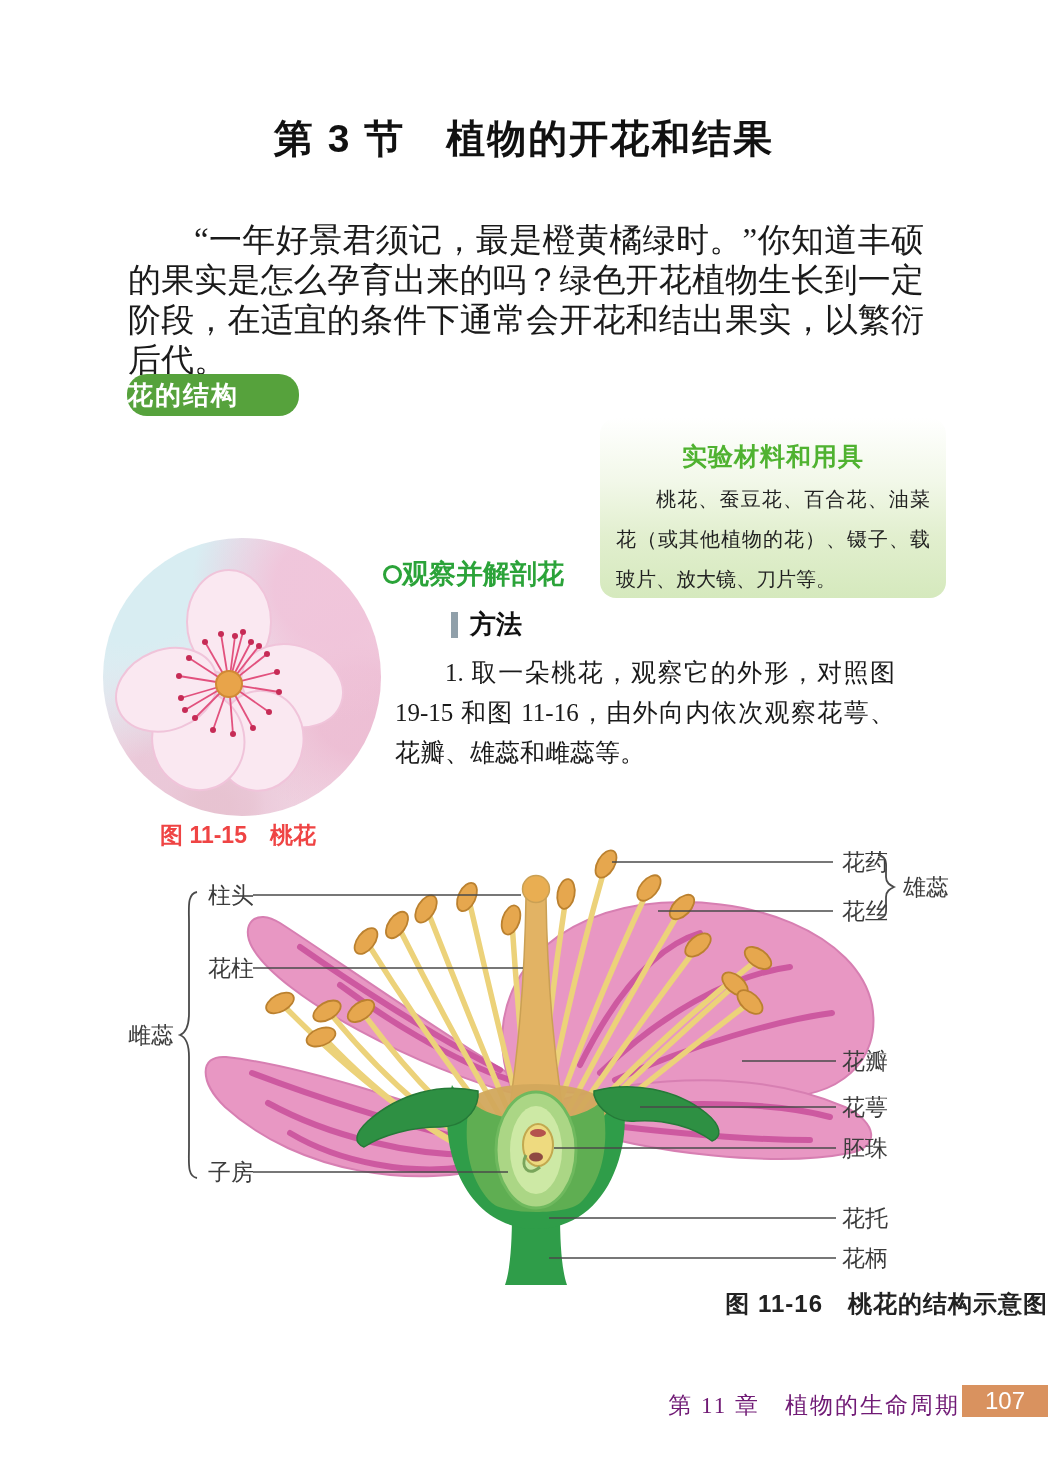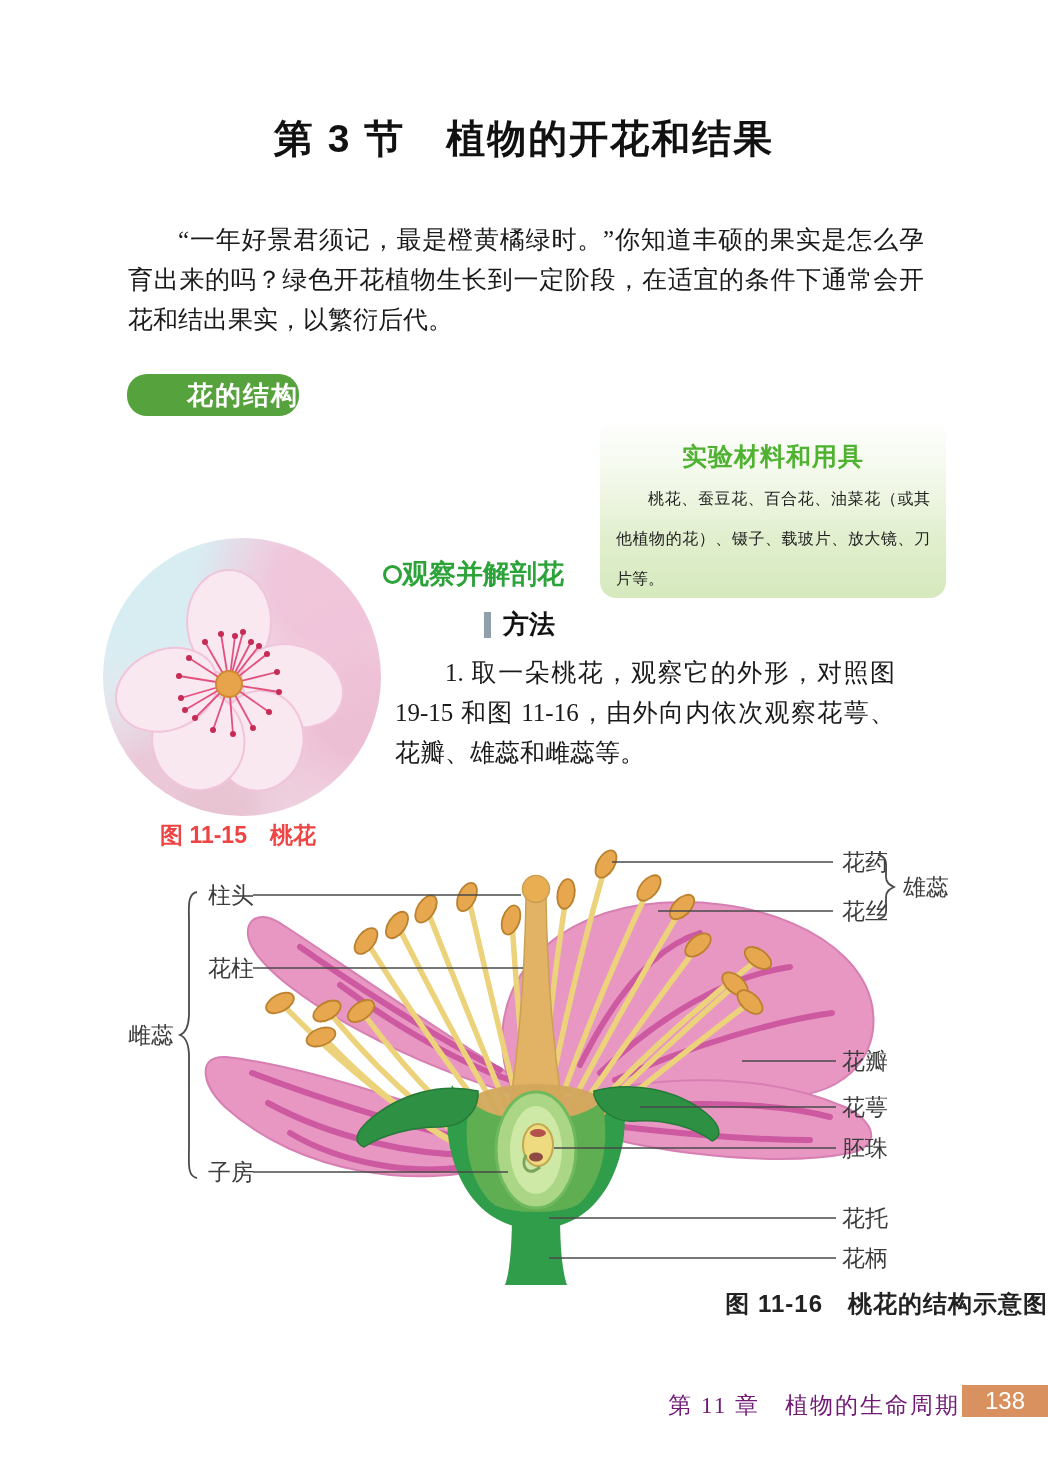--- a/index.html
+++ b/index.html
@@ -9,44 +9,44 @@
     background:#ffffff; overflow:hidden;
     font-family:"Liberation Serif","DejaVu Serif",serif; color:#1a1a1a;
   }
   .title {
     position:absolute; top:112px; left:0; width:100%;
     text-align:center; font-family:"Liberation Sans","DejaVu Sans",sans-serif;
     font-weight:bold; font-size:39px; letter-spacing:2px; color:#111;
   }
   .intro {
     position:absolute; left:128px; top:220px; width:796px;
-    font-size:25px; line-height:40px; text-indent:2em; text-align:justify;
+    font-size:33px; line-height:40px; text-indent:2em; text-align:justify;
   }
   .badge {
     position:absolute; left:127px; top:374px; width:172px; height:42px;
     background:#56a23c; border-radius:20px; color:#fff;
     font-family:"Liberation Sans","DejaVu Sans",sans-serif; font-weight:bold;
-    font-size:26px; line-height:42px; text-align:right; letter-spacing:2px;
+    font-size:26px; line-height:42px; text-align:left; letter-spacing:2px;
   }
   .para2 {
     position:absolute; left:128px; top:432px; width:462px;
     font-size:25px; line-height:45px; text-indent:2em; text-align:justify;
   }
   .exp-box {
     position:absolute; left:600px; top:418px; width:346px; height:180px;
     border-radius:16px;
     background:linear-gradient(180deg,#ffffff 0%,#f2f8e9 35%,#e2efcf 65%,#d5e9bd 100%);
   }
   .exp-title {
     margin-top:22px; text-align:center;
     font-family:"Liberation Sans","DejaVu Sans",sans-serif; font-weight:bold;
     font-size:25px; color:#4fb230; letter-spacing:1px;
   }
   .exp-body {
-    margin:6px 16px 4px 16px; font-size:16px; line-height:40px;
+    margin:6px 16px 4px 16px; font-size:20px; line-height:40px;
     text-indent:2em; text-align:justify; color:#222;
   }
   .photo-circle {
     position:absolute; left:103px; top:538px; width:278px; height:278px;
     border-radius:50%; overflow:hidden;
     background:
       radial-gradient(circle at 80% 18%, rgba(240,196,218,.95) 0 16%, rgba(240,196,218,0) 42%),
       radial-gradient(circle at 92% 62%, rgba(236,186,209,.85) 0 14%, rgba(236,186,209,0) 38%),
       radial-gradient(circle at 12% 10%, #d8edf2 0 22%, rgba(216,237,242,0) 55%),
       radial-gradient(circle at 30% 92%, rgba(233,197,214,.9) 0 18%, rgba(233,197,214,0) 48%),
@@ -63,21 +63,21 @@
   .act-head {
     display:flex; align-items:center; 
     font-family:"Liberation Sans","DejaVu Sans",sans-serif; font-weight:bold;
     font-size:27px; color:#2ba339;
   }
   .ring {
     width:19px; height:19px; border:3px solid #2ba339; border-radius:50%;
     display:inline-block; flex:0 0 auto;
   }
   .method {
-    margin-top:15px; margin-left:101px; display:flex; align-items:center; gap:12px;
+    margin-top:15px; margin-left:68px; display:flex; align-items:center; gap:12px;
     font-family:"Liberation Sans","DejaVu Sans",sans-serif; font-weight:bold;
     font-size:26px; color:#111;
   }
   .bar { width:7px; height:26px; background:#90a0aa; display:inline-block; }
   .step {
     margin-top:11px; margin-left:12px; width:500px;
     font-size:25px; line-height:40px; text-indent:2em; text-align:justify;
   }
   .diagram { position:absolute; left:0; top:845px; }
   .diagram text {
@@ -297,15 +297,15 @@
     <text x="842" y="224">花瓣</text>
     <text x="842" y="270">花萼</text>
     <text x="842" y="311">胚珠</text>
     <text x="842" y="381">花托</text>
     <text x="842" y="421">花柄</text>
   </svg>
 
   <div class="fig16-caption">图 11-16　桃花的结构示意图</div>
 
   <span class="footer-chapter">第 11 章　植物的生命周期</span>
-  <span class="page-tab">138</span>
+  <span class="page-tab">107</span>
 
 </div>
 
 </body></html>

